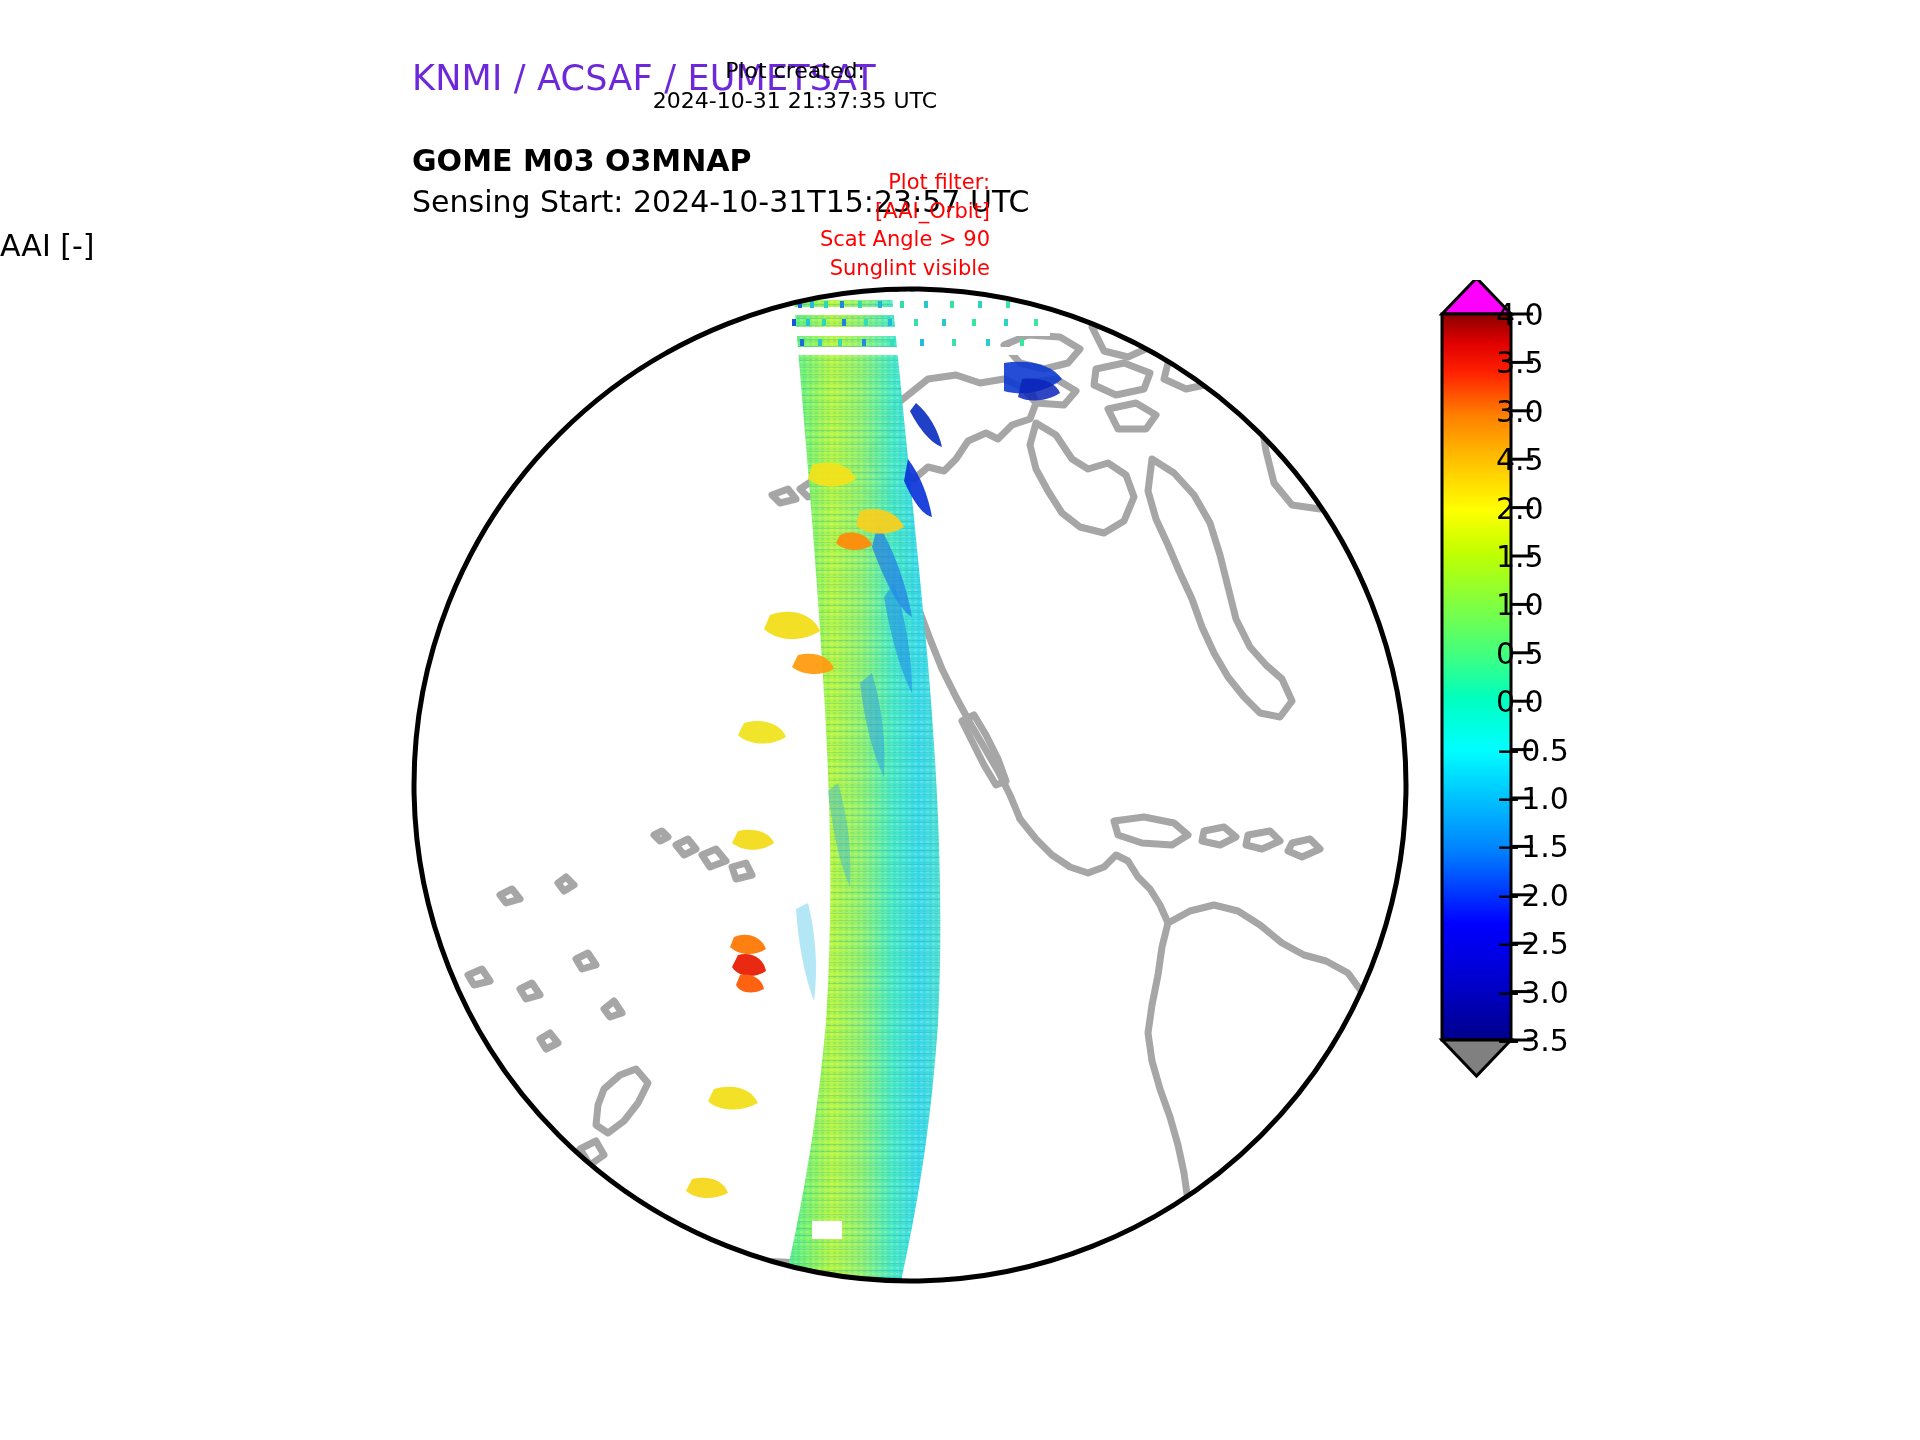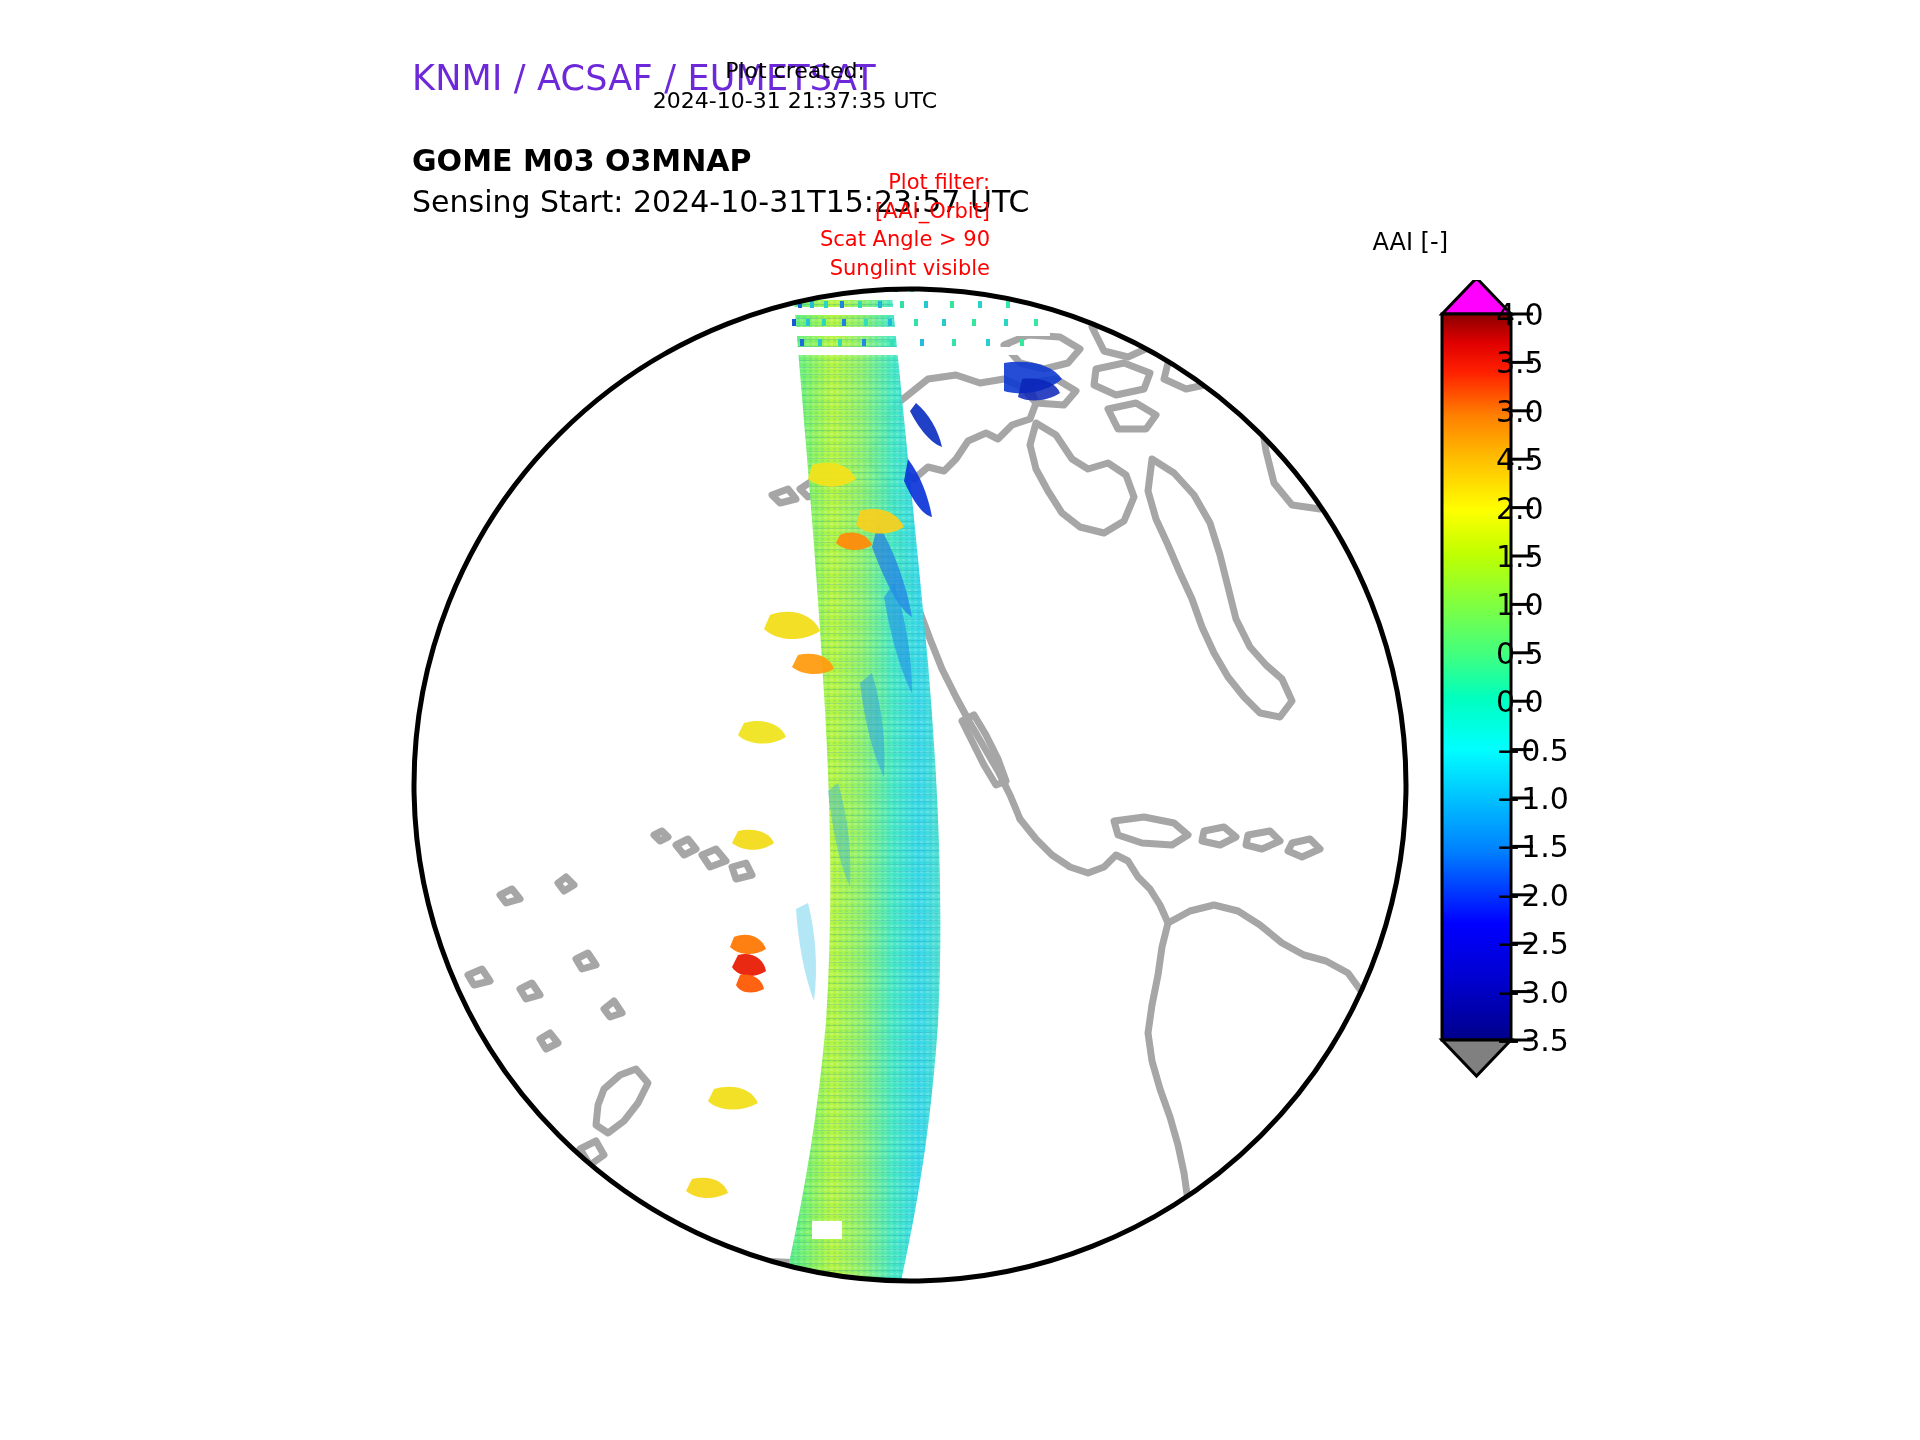--- a/index.html
+++ b/index.html
@@ -51,24 +51,23 @@
     top: 184px;
     font-size: 30px;
     color: #000000;
     white-space: nowrap;
   }
   #quantity-title {
     position: absolute;
     left: 0px;
     top: 228px;
     width: 1400px;
-    text-align: right;
-    font-size: 24px;
+    text-align: left;
+    font-size: 30px;
     color: #000000;
-    margin-left: 48px;
   }
   #plot-filter-block {
     position: absolute;
     right: 930px;
     top: 168px;
     width: 330px;
     text-align: right;
     font-size: 21px;
     color: #ff0000;
     line-height: 1.36;

